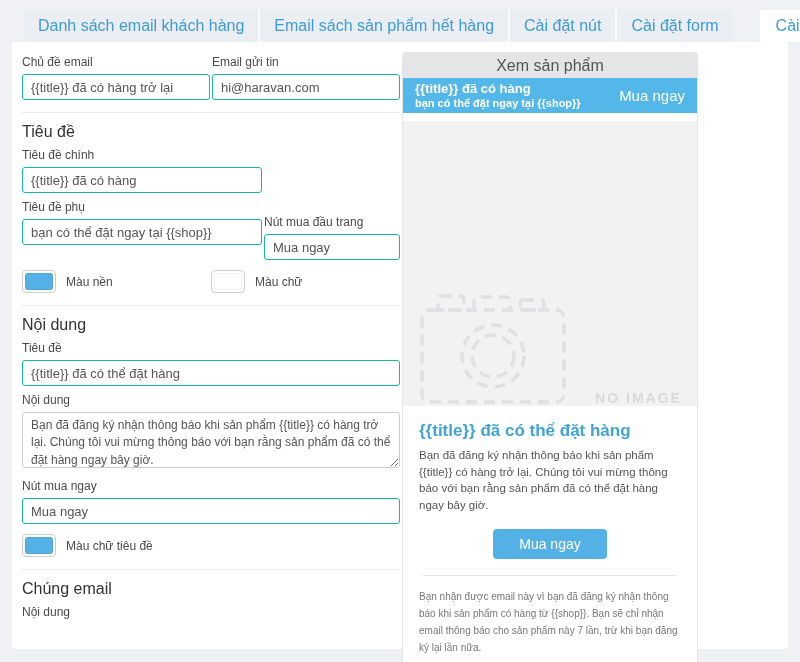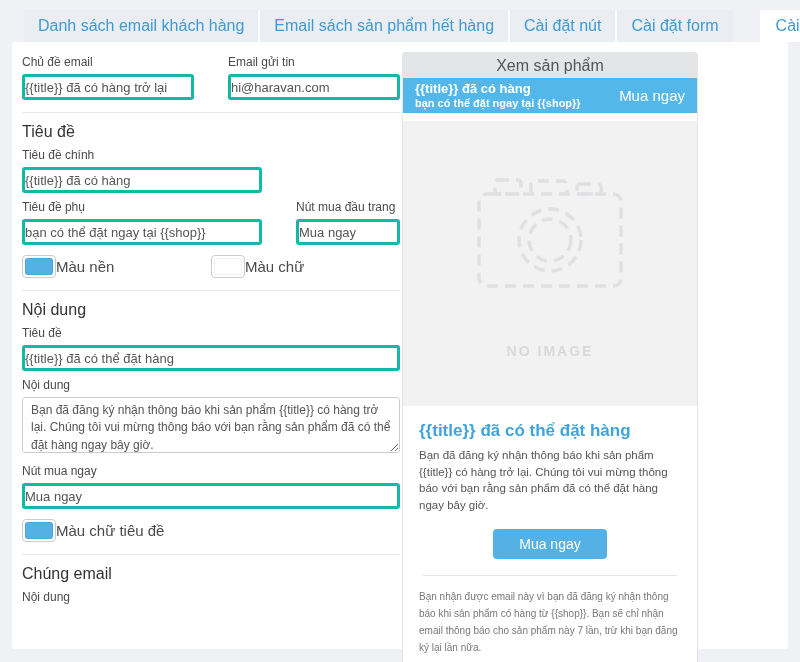--- a/index.html
+++ b/index.html
@@ -25,65 +25,65 @@
   .panel {
     margin:0 12px; background:#ffffff; border-radius:3px;
     height:607px; display:flex; align-items:flex-start;
   }
 
   
   .form-col { width:388px; padding:6px 0 0 10px; flex:0 0 auto; }
   .section-heading { font-size:16px; font-weight:400; color:#333; margin:10px 0 1px; }
   .field-label { display:block; font-size:12px; color:#4a4a4a; margin:7px 0 5px; }
   .text-input {
-    width:100%; height:26px; border:3px solid #14b8a6; border-radius:3px;
-    padding:0 0; font-size:13px; color:#555; background:#fff; outline:none;
+    width:100%; height:26px; border:1px solid #14b8a6; border-radius:3px;
+    padding:0 8px; font-size:13px; color:#555; background:#fff; outline:none;
     font-family:"Liberation Sans", sans-serif;
   }
   textarea.text-area {
     width:100%; border:1px solid #ccc; border-radius:3px;
     padding:4px 8px; font-size:12px; color:#555; line-height:1.45;
     resize:vertical; outline:none; font-family:"Liberation Sans", sans-serif;
   }
   .ta-tall { height:56px; }
-  .row2 { display:flex; gap:34px; }
+  .row2 { display:flex; gap:2px; }
   .col-half { flex:1 1 0; }
   .col-main { flex:0 0 240px; }
-  .col-side { flex:1 1 auto; }
+  .col-side { flex:1 1 auto;margin-top:15px; }
   .section-divider { border:none; border-top:1px solid #e9e9e9; margin:12px 0 2px; }
 
   .color-row { display:flex; align-items:center; margin:10px 0 2px; }
   .color-group { display:flex; align-items:center; width:50%; }
   .swatch {
     display:inline-block; width:34px; height:23px; background:#fff;
     border:1px solid #ccc; border-radius:4px; padding:2px; cursor:pointer;
   }
   .swatch-inner { display:block; width:100%; height:100%; border-radius:3px; border:1px solid rgba(0,0,0,0.06); }
-  .swatch-label { font-size:15px; color:#4a4a4a; }
+  .swatch-label { font-size:12px; color:#4a4a4a; margin-left:10px; }
 
   
   .preview-col { flex:1 1 auto; padding:10px 0 0 2px; }
   .preview-card {
     width:296px; background:#fff; border:1px solid #e3e6e9; border-radius:3px;
     overflow:hidden;
   }
   .preview-header {
     height:25px; line-height:25px; text-align:center;
     background:#e4e5e7; color:#555; font-size:16px;
   }
   .banner {
     background:#54b7ea; display:flex; align-items:center; justify-content:space-between;
     padding:5px 12px; height:35px; margin-bottom:8px;
   }
   .banner-title { font-size:13px; font-weight:bold; color:#fff; line-height:1.25; }
   .banner-subtitle { font-size:11px; font-weight:bold; color:#fff; line-height:1.25; }
   .banner-btn { font-size:15px; color:#fff; cursor:pointer; }
   .image-ph {
     height:285px; background:#f2f2f3;
-    display:flex; flex-direction:column; align-items:center; justify-content:center;gap:27px;
+    display:flex; flex-direction:row; align-items:flex-end; justify-content:center;gap:27px;
   }
   .no-image { margin-top:26px; font-size:14px; font-weight:bold; letter-spacing:2px; color:#d9d9d9; }
   .preview-body { padding:13px 16px 10px; }
   .preview-title { color:#3fa3dc; font-size:17px; font-weight:bold; margin:2px 0 6px; }
   .preview-text { font-size:11.5px; color:#555; line-height:1.45; margin:0 0 15px; }
   .preview-buy {
     margin:0 auto 16px; background:#54b1e6; color:#fff; font-size:14px;
     padding:7px 26px; border-radius:4px; width:fit-content; cursor:pointer; text-align:center;
   }
   .preview-sep { border:none; border-top:1px solid #e5e5e5; margin:0 4px 12px; }

